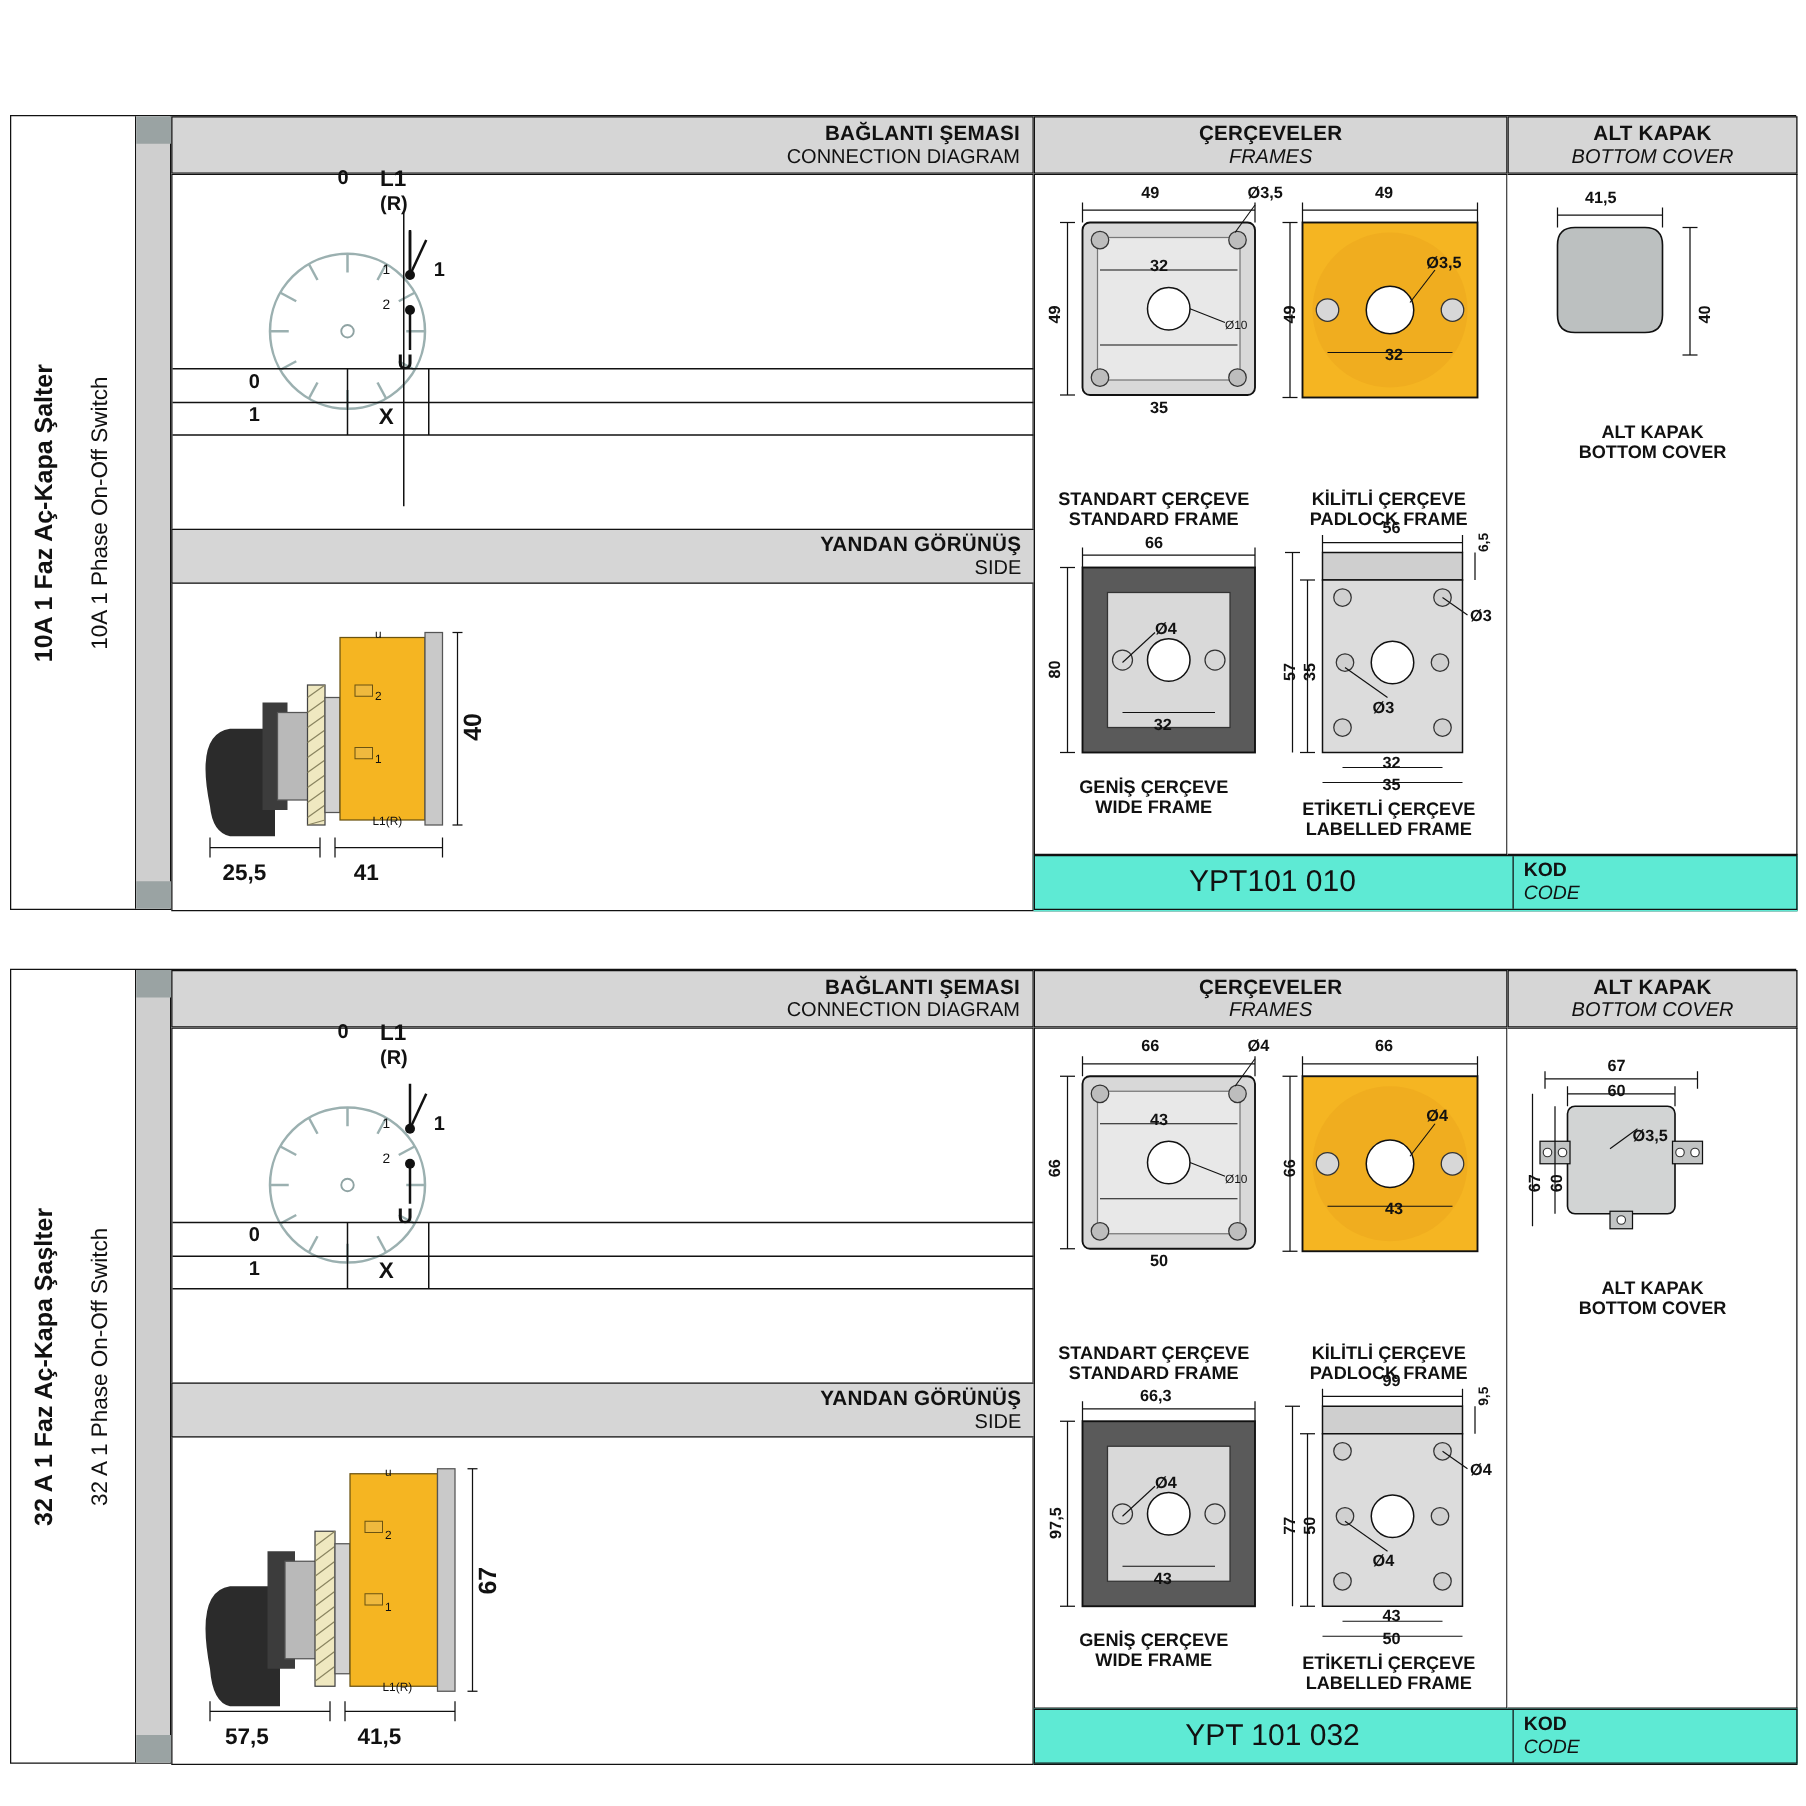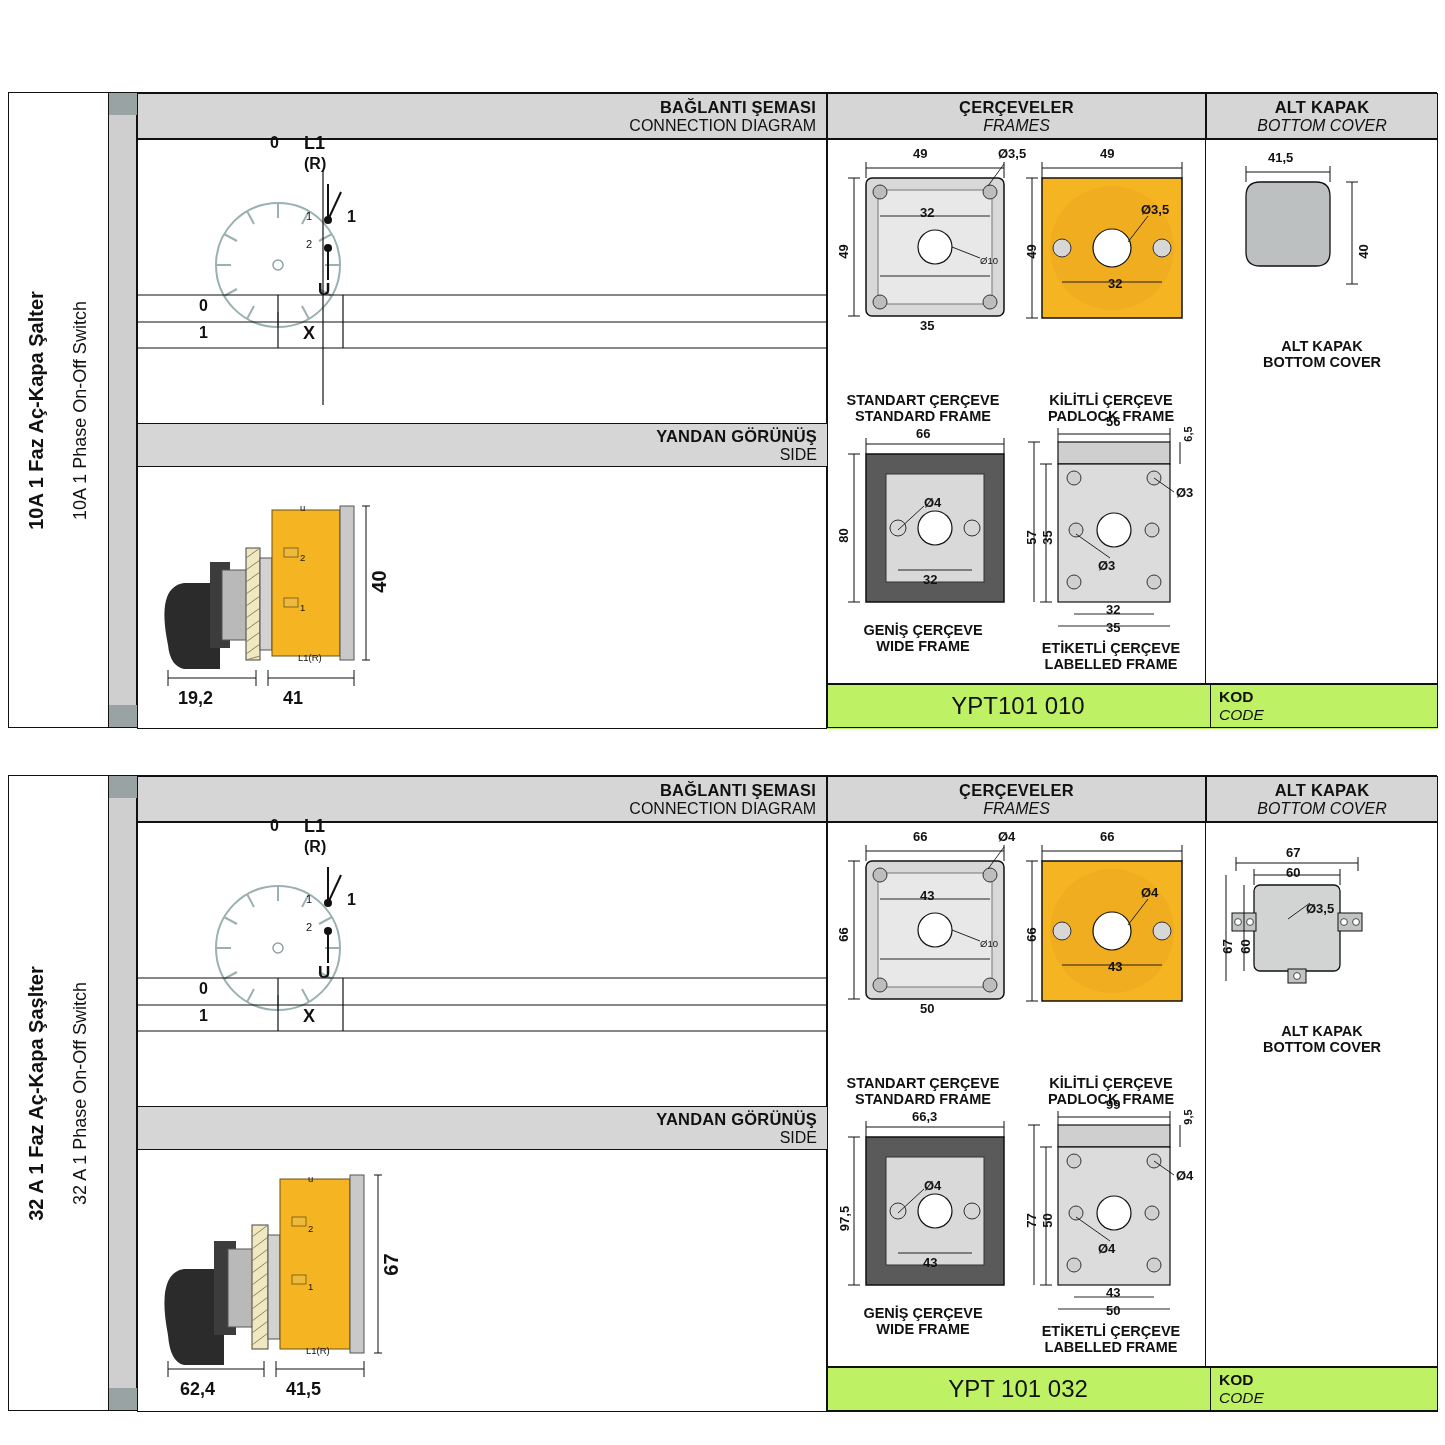--- a/index.html
+++ b/index.html
@@ -36,21 +36,21 @@
 
   .lbl{position:absolute;text-align:center;font-size:14.5px;font-weight:bold;line-height:1.12;width:100%;}
 
   .dimtxt{position:absolute;font-size:13px;}
   .dimtxt.s{font-size:11px;}
   .dimtxt.xs{font-size:9.5px;}
   .rot{transform:rotate(-90deg);transform-origin:center center;}
 
   svg{position:absolute;left:0;top:0;overflow:visible;}
 
-  .code-row{position:absolute;border:1px solid #111;box-sizing:border-box;background:#bef264;}
+  .code-row{position:absolute;border:1px solid #111;box-sizing:border-box;background:#5eead4;}
   .code-left{position:absolute;display:flex;align-items:center;justify-content:center;font-size:20px;}
   .code-right{position:absolute;display:flex;flex-direction:column;justify-content:center;padding-left:8px;}
   .code-right .a{font-weight:bold;font-size:15.5px;}
   .code-right .b{font-style:italic;font-size:15.5px;}
 
   .tbl-txt{position:absolute;font-weight:bold;font-size:16px;}
 </style>
 </head>
 <body>
 
@@ -174,21 +174,21 @@
           <line x1="30" y1="208" x2="118" y2="208" stroke="#111" stroke-width="1"></line>
           <line x1="30" y1="200" x2="30" y2="216" stroke="#111" stroke-width="1"></line>
           <line x1="118" y1="200" x2="118" y2="216" stroke="#111" stroke-width="1"></line>
           <line x1="130" y1="208" x2="216" y2="208" stroke="#111" stroke-width="1"></line>
           <line x1="130" y1="200" x2="130" y2="216" stroke="#111" stroke-width="1"></line>
           <line x1="216" y1="200" x2="216" y2="216" stroke="#111" stroke-width="1"></line>
         </svg>
         <div class="dimtxt" style="left:230px;top:430px;font-weight:bold;font-size:20px;">
           <span class="rot" style="display:inline-block">40</span>
         </div>
-        <div class="dimtxt" style="left:40px;top:548px;font-weight:bold;font-size:18px;">19,2</div>
+        <div class="dimtxt" style="left:40px;top:548px;font-weight:bold;font-size:18px;">25,5</div>
         <div class="dimtxt" style="left:145px;top:548px;font-weight:bold;font-size:18px;">41</div>
         <div class="dimtxt xs" style="left:162px;top:362px;">u</div>
         <div class="dimtxt xs" style="left:162px;top:412px;">2</div>
         <div class="dimtxt xs" style="left:162px;top:462px;">1</div>
         <div class="dimtxt xs" style="left:160px;top:512px;">L1(R)</div>
       </div>
 
       <div class="cell" style="left:690px;top:46px;width:379px;height:545px;">
 
         <svg width="190" height="250" style="left:0;top:6px;">
@@ -459,21 +459,21 @@
           <line x1="30" y1="216" x2="126" y2="216" stroke="#111" stroke-width="1"></line>
           <line x1="30" y1="208" x2="30" y2="224" stroke="#111" stroke-width="1"></line>
           <line x1="126" y1="208" x2="126" y2="224" stroke="#111" stroke-width="1"></line>
           <line x1="138" y1="216" x2="226" y2="216" stroke="#111" stroke-width="1"></line>
           <line x1="138" y1="208" x2="138" y2="224" stroke="#111" stroke-width="1"></line>
           <line x1="226" y1="208" x2="226" y2="224" stroke="#111" stroke-width="1"></line>
         </svg>
         <div class="dimtxt" style="left:242px;top:430px;font-weight:bold;font-size:20px;">
           <span class="rot" style="display:inline-block">67</span>
         </div>
-        <div class="dimtxt" style="left:42px;top:556px;font-weight:bold;font-size:18px;">62,4</div>
+        <div class="dimtxt" style="left:42px;top:556px;font-weight:bold;font-size:18px;">57,5</div>
         <div class="dimtxt" style="left:148px;top:556px;font-weight:bold;font-size:18px;">41,5</div>
         <div class="dimtxt xs" style="left:170px;top:350px;">u</div>
         <div class="dimtxt xs" style="left:170px;top:400px;">2</div>
         <div class="dimtxt xs" style="left:170px;top:458px;">1</div>
         <div class="dimtxt xs" style="left:168px;top:522px;">L1(R)</div>
       </div>
 
       <div class="cell" style="left:690px;top:46px;width:379px;height:545px;">
         <svg width="190" height="250" style="left:0;top:6px;">
           <rect x="38" y="32" width="138" height="138" rx="6" fill="#d8d8d8" stroke="#111" stroke-width="1.5"></rect>

